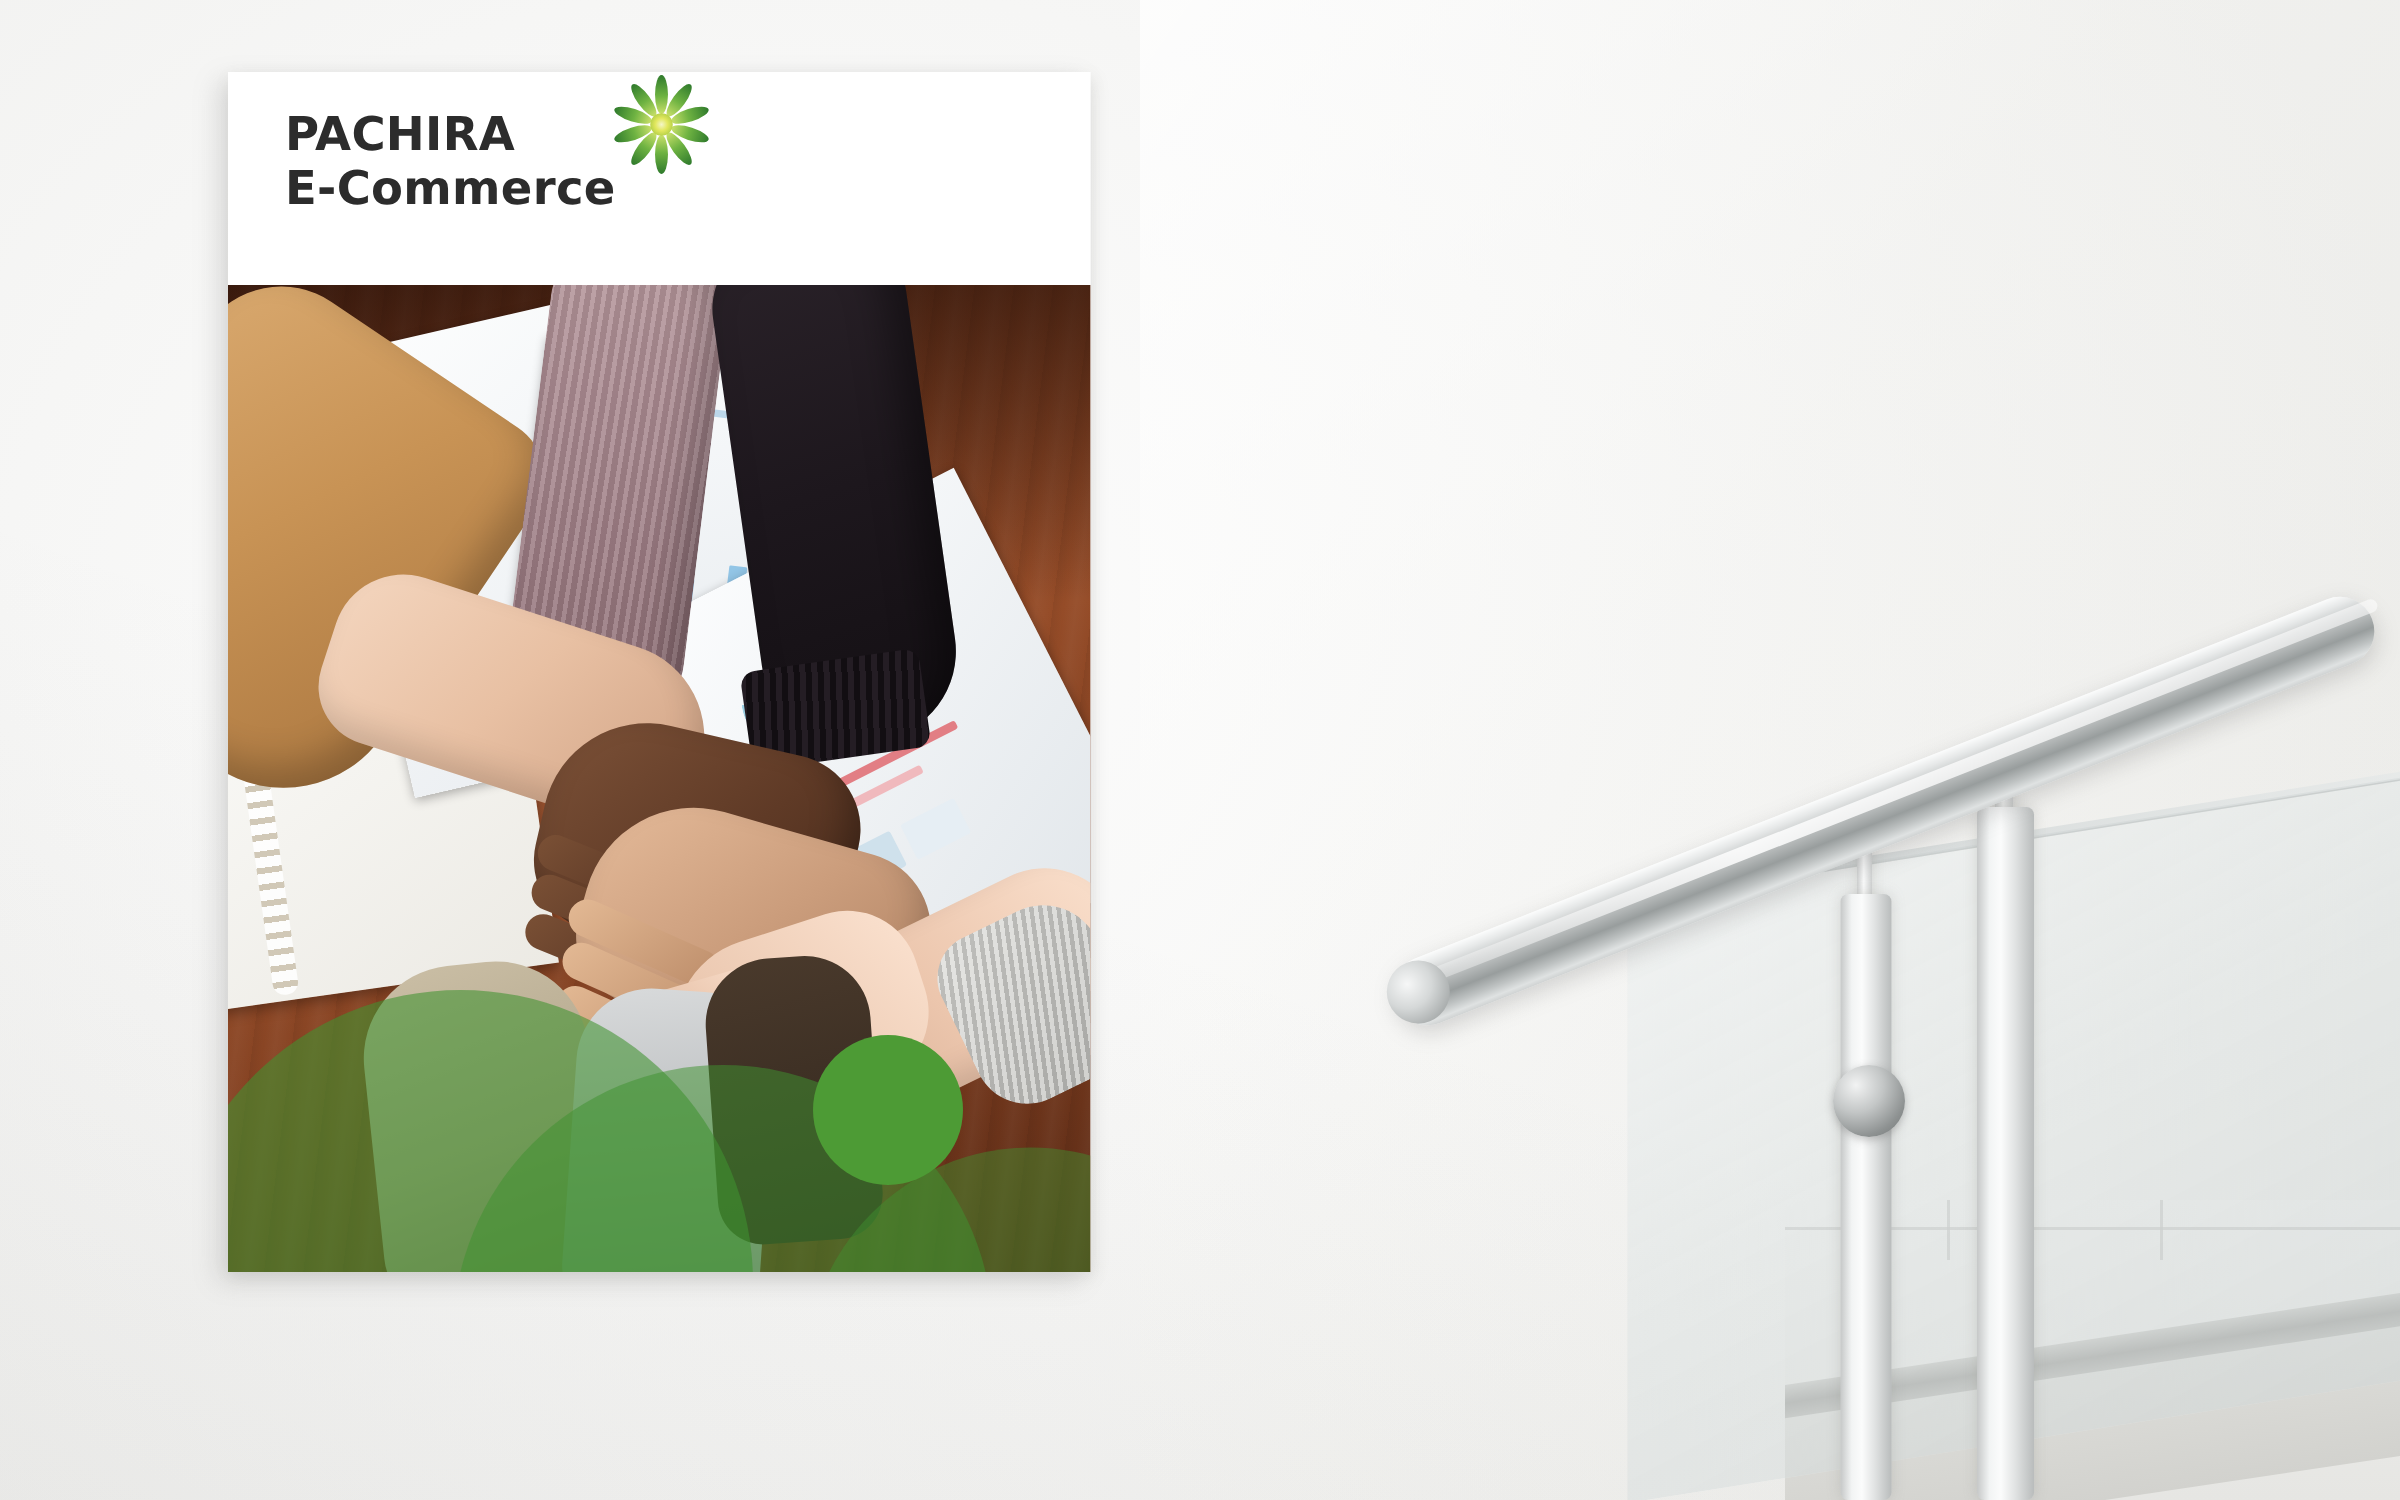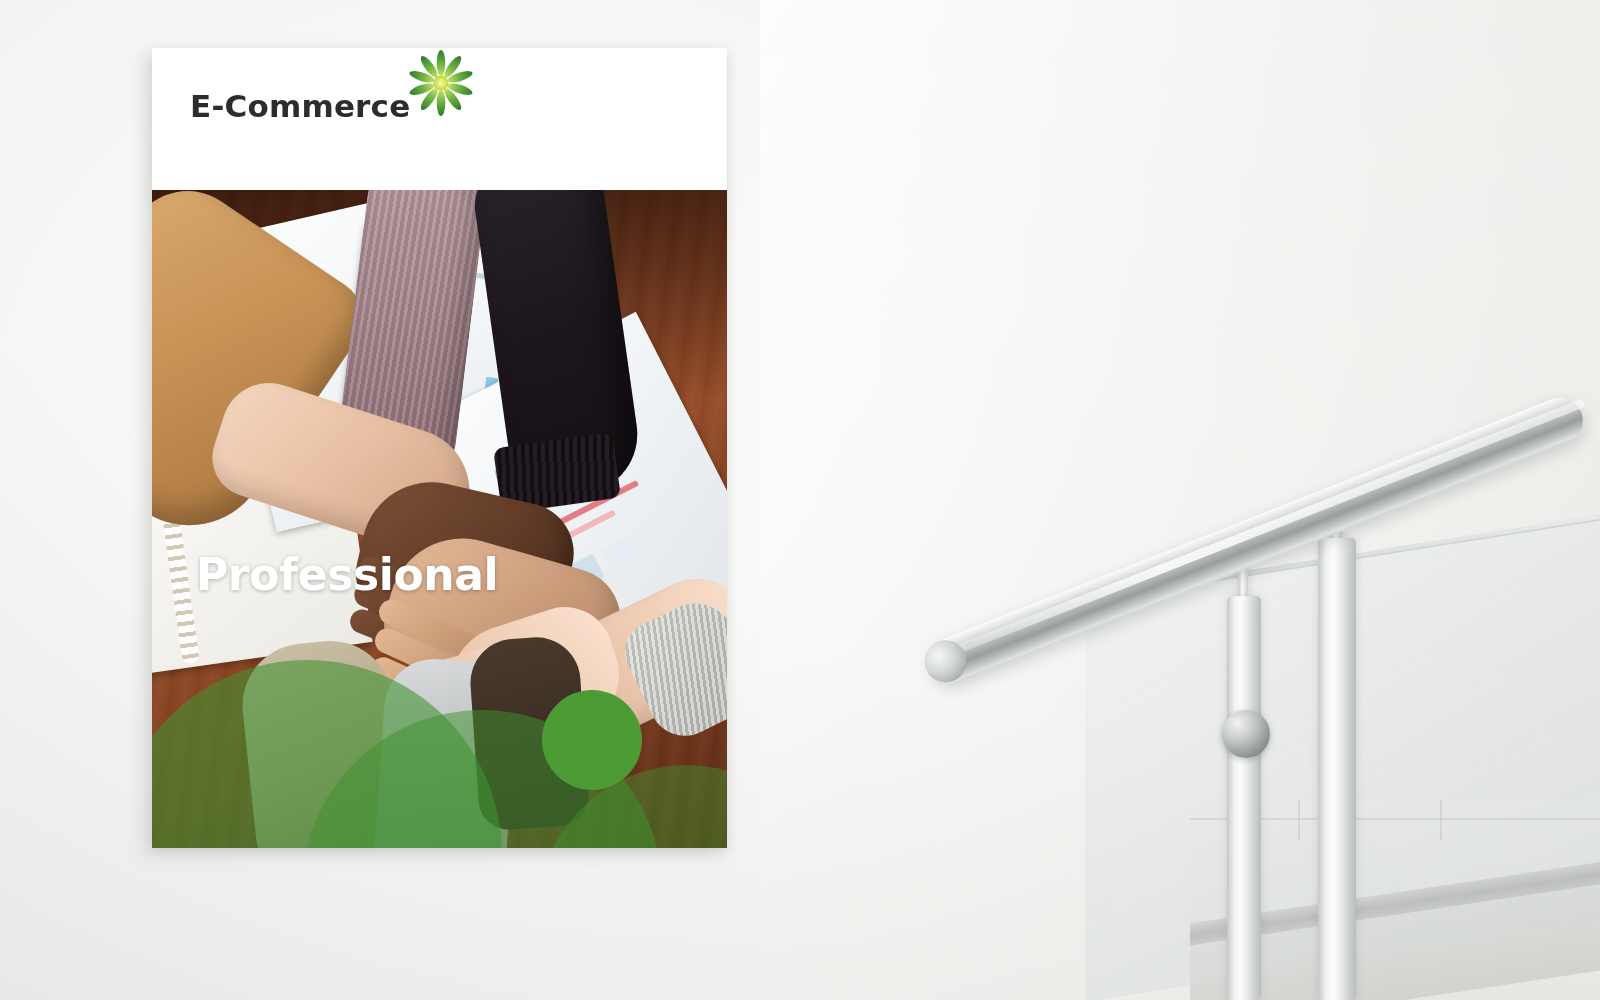--- a/index.html
+++ b/index.html
@@ -118,21 +118,21 @@
     position:absolute;left:0;top:0;width:575px;height:142px;
     background:#ffffff;z-index:6;
   }
   .logo-row{position:absolute;left:38px;top:26px;display:flex;align-items:flex-start;}
   .logo-text{line-height:1.04;}
   .logo-line1,.logo-line2{
     font-weight:bold;color:#2c2c2c;letter-spacing:.2px;
     font-family:"DejaVu Sans","Liberation Sans",sans-serif;
   }
   .logo-line1{font-size:31px;}
-  .logo-line2{font-size:31px;margin-top:16px;}
+  .logo-line2{font-size:31px;margin-top:4px;}
   .logo-mark{position:relative;width:66px;height:66px;margin-left:-2px;margin-top:-24px;}
 
   
   .photo{
     position:absolute;left:0;top:142px;width:575px;height:658px;overflow:hidden;
     background:#7a3f22;
   }
   
   .wood{
     position:absolute;inset:0;
@@ -400,26 +400,26 @@
       <div class="limb sleeve-grey"></div>
       <div class="limb sleeve-dark2"></div>
 
       <div class="g-circle g-big-1"></div>
       <div class="g-circle g-big-2"></div>
       <div class="g-circle g-big-3"></div>
       <div class="g-circle g-solid"></div>
     </div>
 
     <div class="headline">
-      <div>Professional</div>
     </div>
 
     <div class="poster-head">
       <div class="logo-row">
         <div class="logo-text">
+          <div class="logo-line1">PACHIRA</div>
           <div class="logo-line2">E-Commerce</div>
         </div>
         <div class="logo-mark">
           <svg width="66" height="66" viewBox="0 0 66 66" aria-hidden="true">
             <defs>
               <radialGradient id="ctr" cx="50%" cy="50%" r="50%">
                 <stop offset="0%" stop-color="#f4f6c8"></stop>
                 <stop offset="55%" stop-color="#e2e85e"></stop>
                 <stop offset="100%" stop-color="#b9d24a"></stop>
               </radialGradient>

